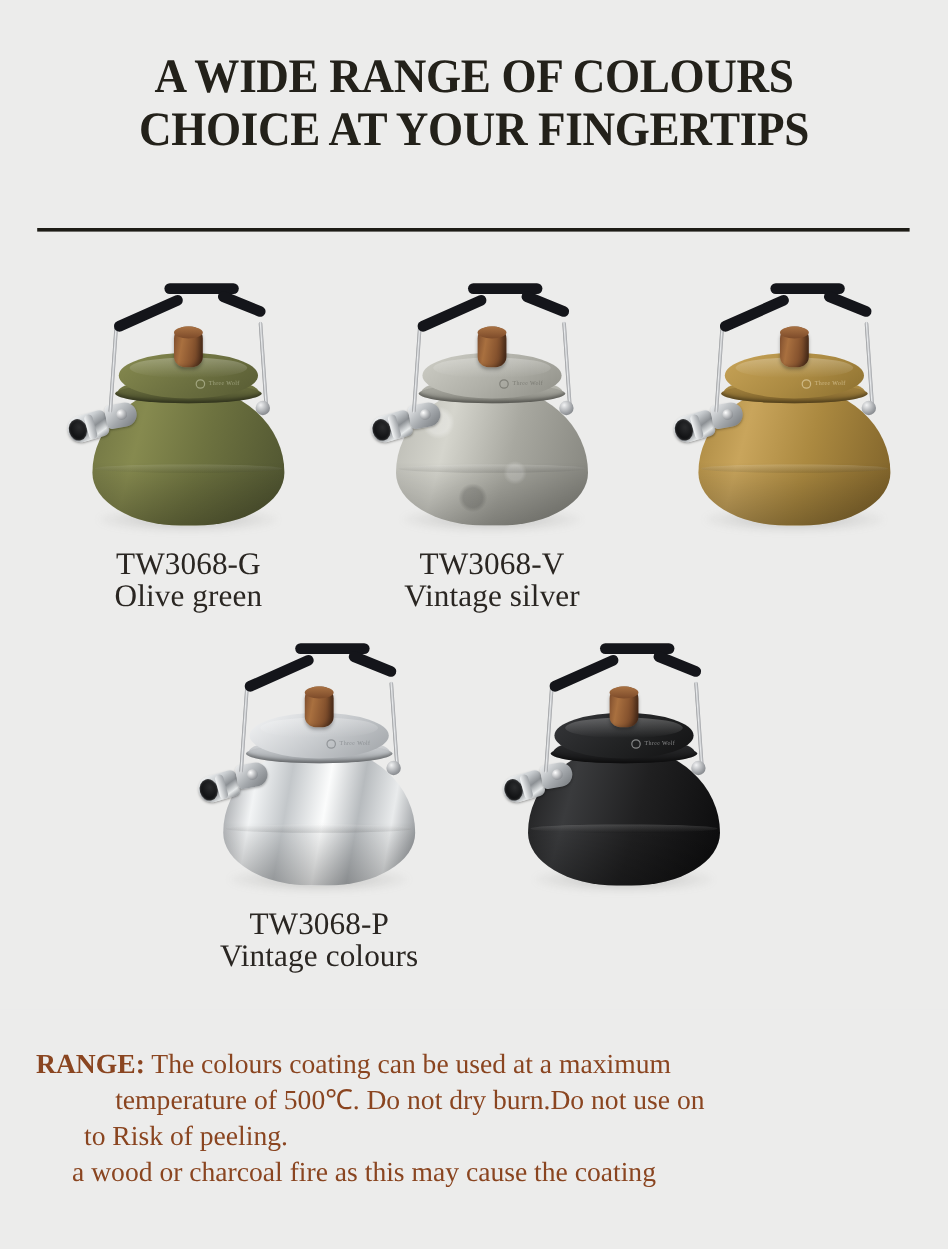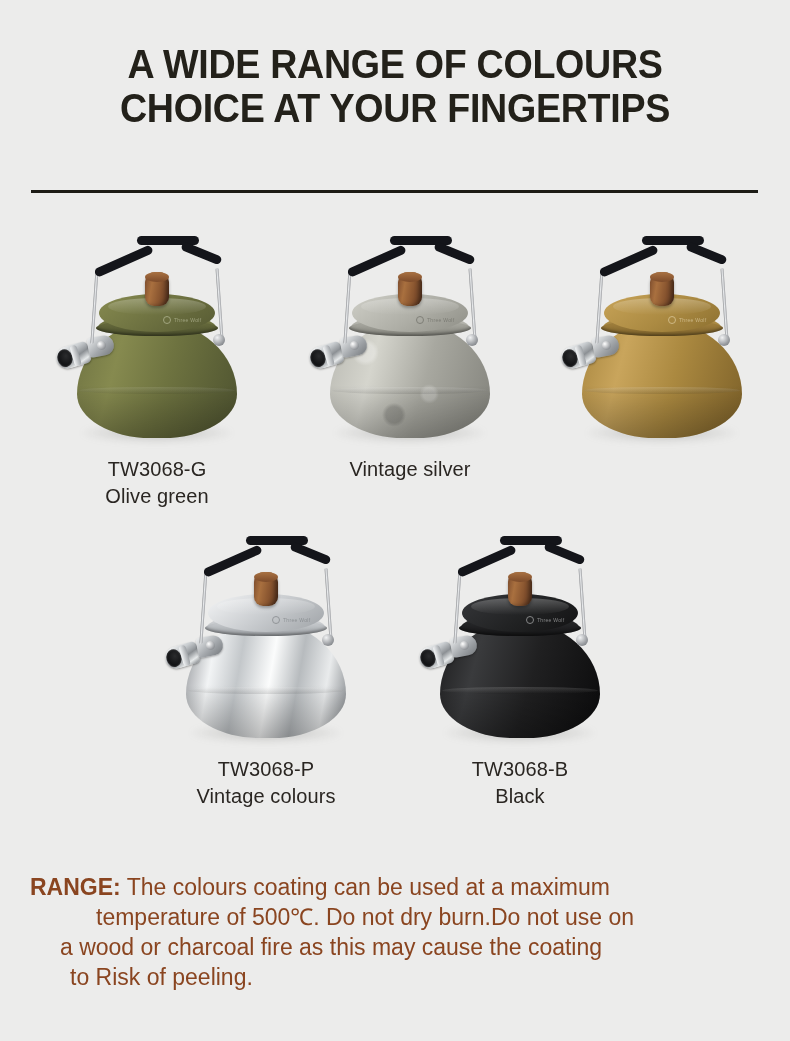--- a/index.html
+++ b/index.html
@@ -2,21 +2,21 @@
 <html><head>
 <meta charset="utf-8">
 <style>
   * { margin:0; padding:0; box-sizing:border-box; }
   html, body {
     width:790px; height:1041px;
     background:#ececeb;
     font-family:"Liberation Sans", sans-serif;
     overflow:hidden;
   }
-  .page { position:relative; width:790px; height:841px; background:#ececeb; }
+  .page { position:relative; width:790px; height:841px; background:#ececeb;font-family:Liberation Serif, serif; }
 
   
   .headline {
     position:absolute; top:42px; left:0; width:790px;
     text-align:center;
     color:#23211a;
     font-weight:bold;
     font-size:40px;
     line-height:44px;
     letter-spacing:-0.3px;
@@ -35,21 +35,21 @@
   .row-2 { top:528px; }
 
   .cell { position:absolute; width:250px; text-align:center; }
   .r1c1 { left:32px; } .r1c2 { left:285px; } .r1c3 { left:537px; }
   .r2c1 { left:141px; } .r2c2 { left:395px; }
 
   .shot { position:relative; width:250px; height:222px; }
 
   .caption { margin-top:6px; }
   .caption .sku, .caption .cname {
-    display:block; color:#2a2622; font-size:20px; line-height:27px;
+    display:block; color:#2a2622; font-size:26px; line-height:27px;
     letter-spacing:0.1px;
   }
 
   
   .kettle { position:absolute; left:0; top:0; width:250px; height:222px; }
 
   
   .shadow {
     position:absolute; left:50%; bottom:7px; transform:translateX(-50%);
     width:150px; height:20px; border-radius:50%;
@@ -305,20 +305,21 @@
             <div class="leg leg-l"></div>
             <div class="leg leg-r"></div>
             <div class="grip grip-l"></div>
             <div class="grip grip-top"></div>
             <div class="grip grip-r"></div>
             <div class="lug lug-r"></div>
           </div>
         </div>
       </div>
       <div class="caption">
+        <span class="sku">TW3068-V</span>
         <span class="cname">Vintage silver</span>
       </div>
     </div>
 
     <div class="cell r1c3">
       <div class="shot">
         <div class="kettle f-sand">
           <div class="shadow"></div>
           <div class="body"></div>
           <div class="ridge"></div>
@@ -413,28 +414,24 @@
           <div class="handle">
             <div class="leg leg-l"></div>
             <div class="leg leg-r"></div>
             <div class="grip grip-l"></div>
             <div class="grip grip-top"></div>
             <div class="grip grip-r"></div>
             <div class="lug lug-r"></div>
           </div>
         </div>
       </div>
-      <div class="caption">
-        <span class="sku">TW3068-B</span>
-        <span class="cname">Black</span>
-      </div>
     </div>
 
   </div>
 
   <div class="note">
     <span class="nl"><span class="kw">RANGE:</span> <span>The colours coating can be used at a maximum</span></span>
     <span class="nl i1">temperature of 500℃. Do not dry burn.Do not use on</span>
+    <span class="nl i3">to Risk of peeling.</span>
     <span class="nl i2">a wood or charcoal fire as this may cause the coating</span>
-    <span class="nl i3">to Risk of peeling.</span>
   </div>
 
 </div>
 
 </body></html>

